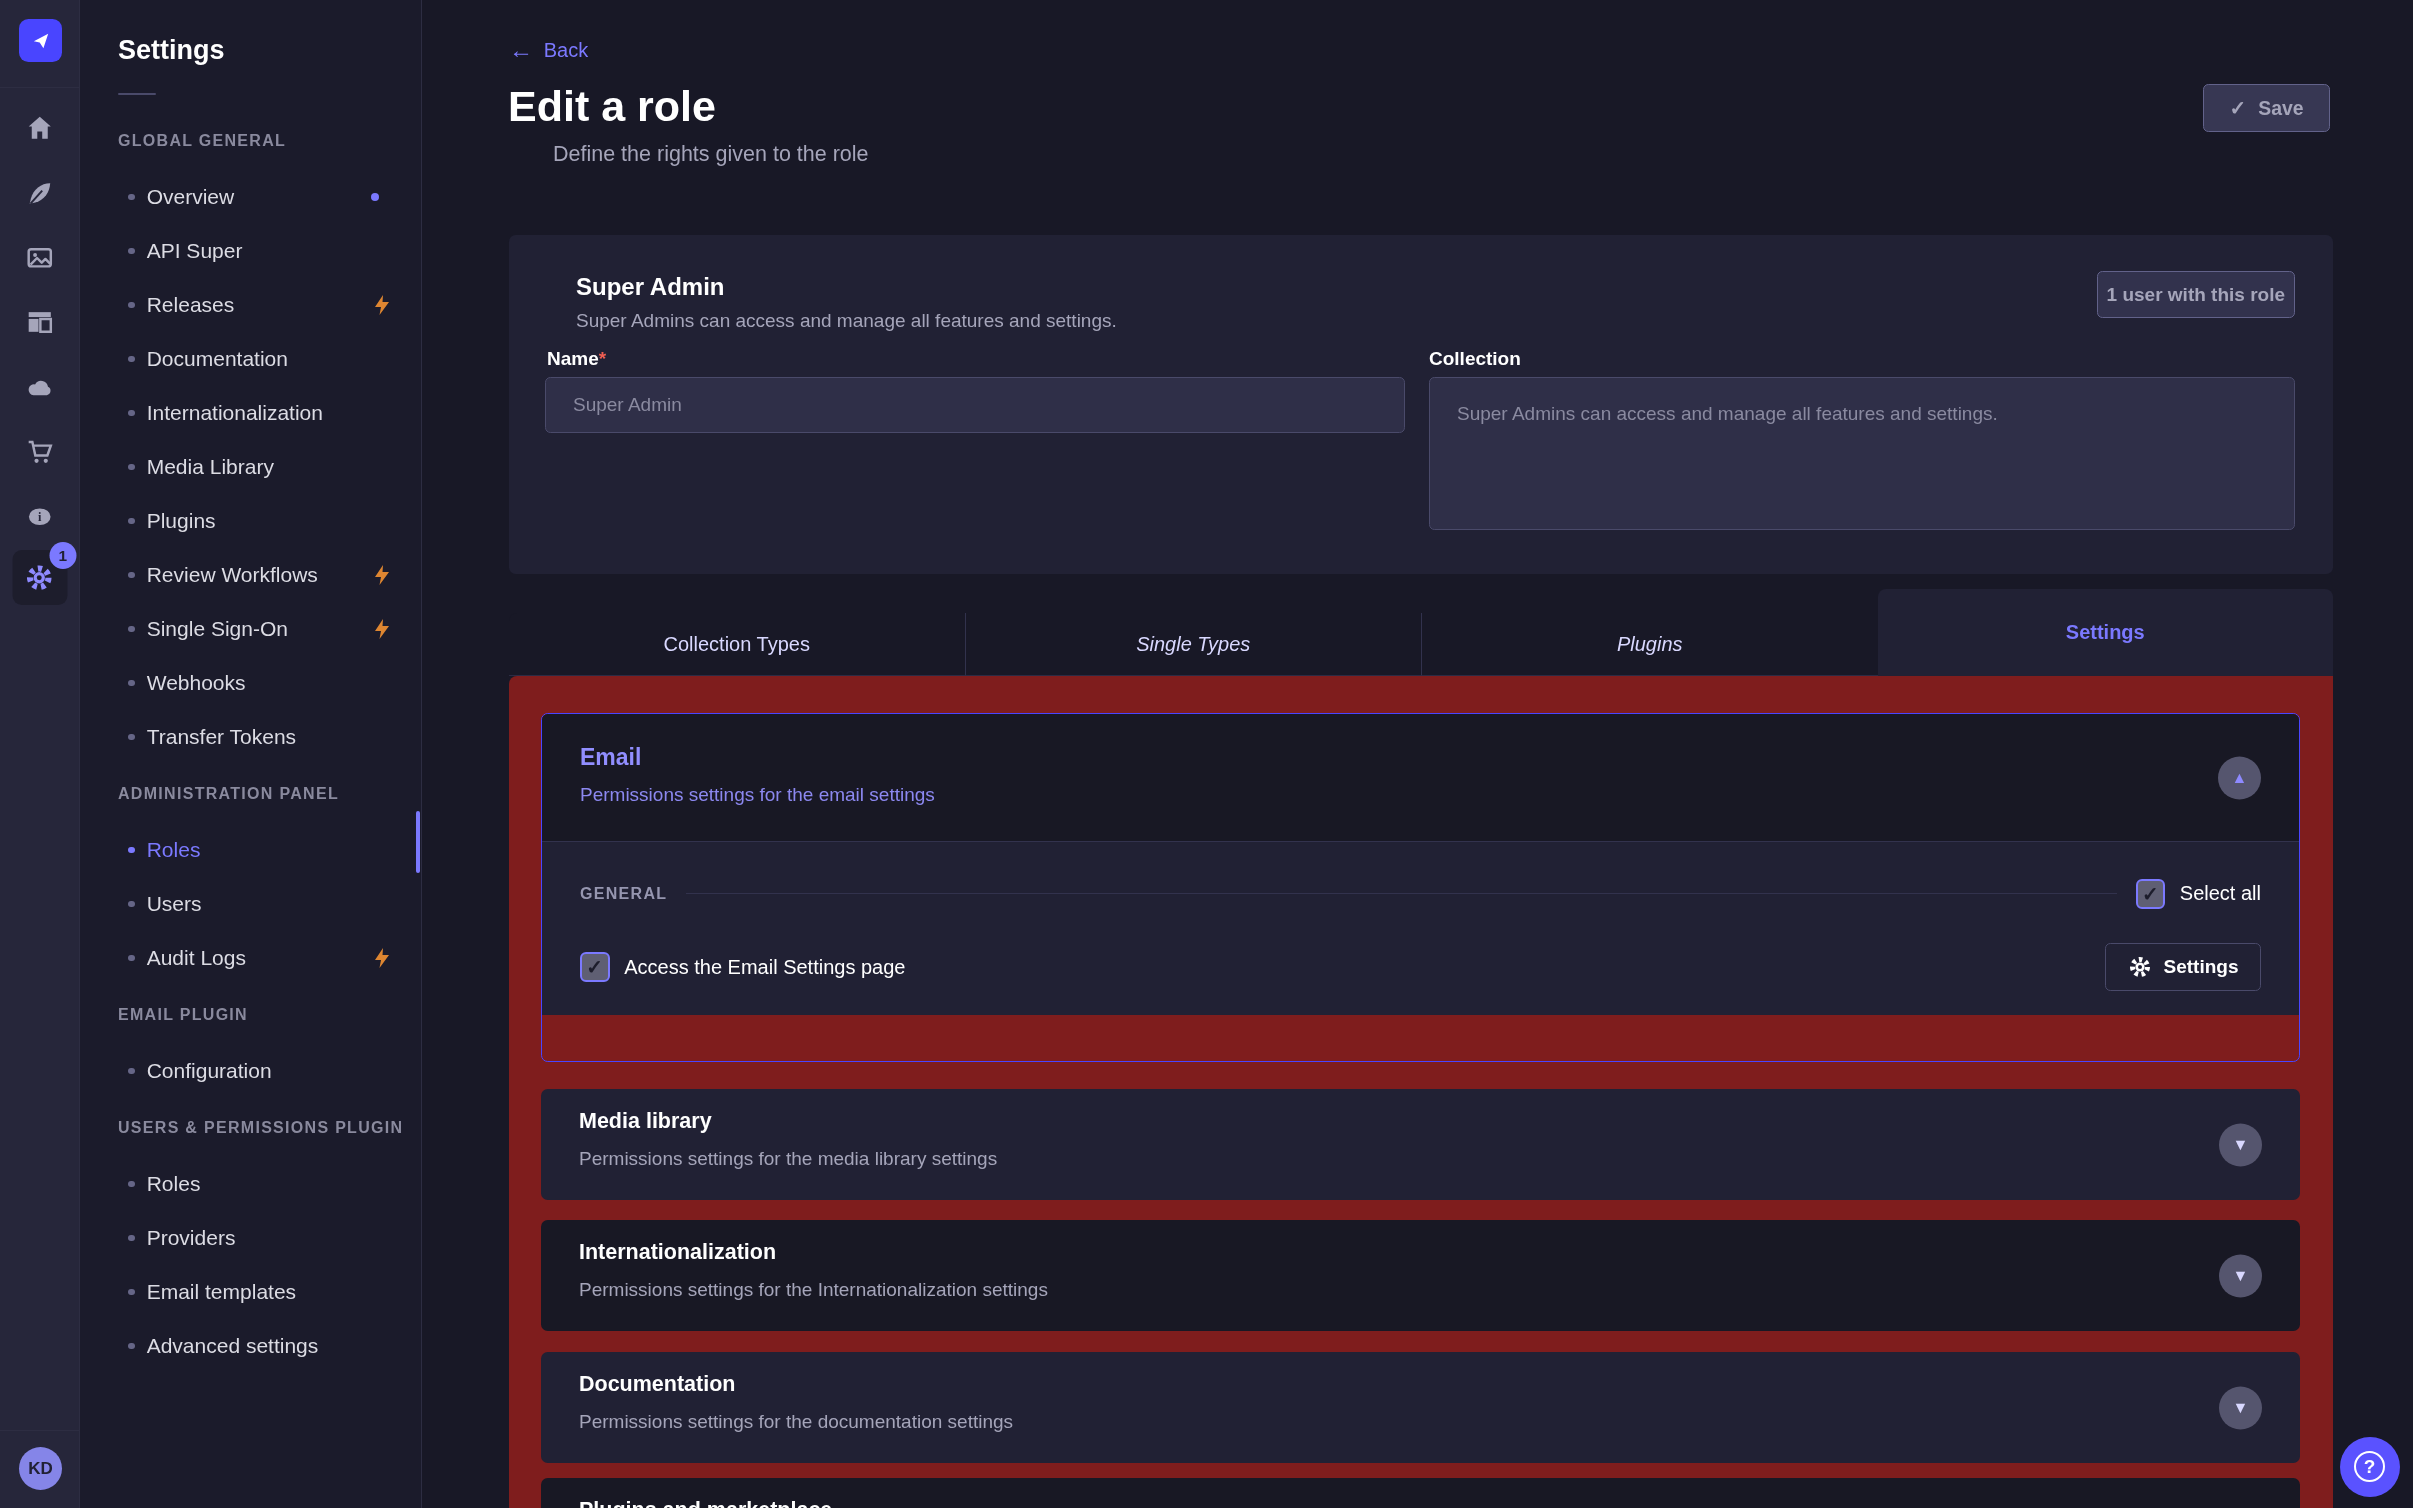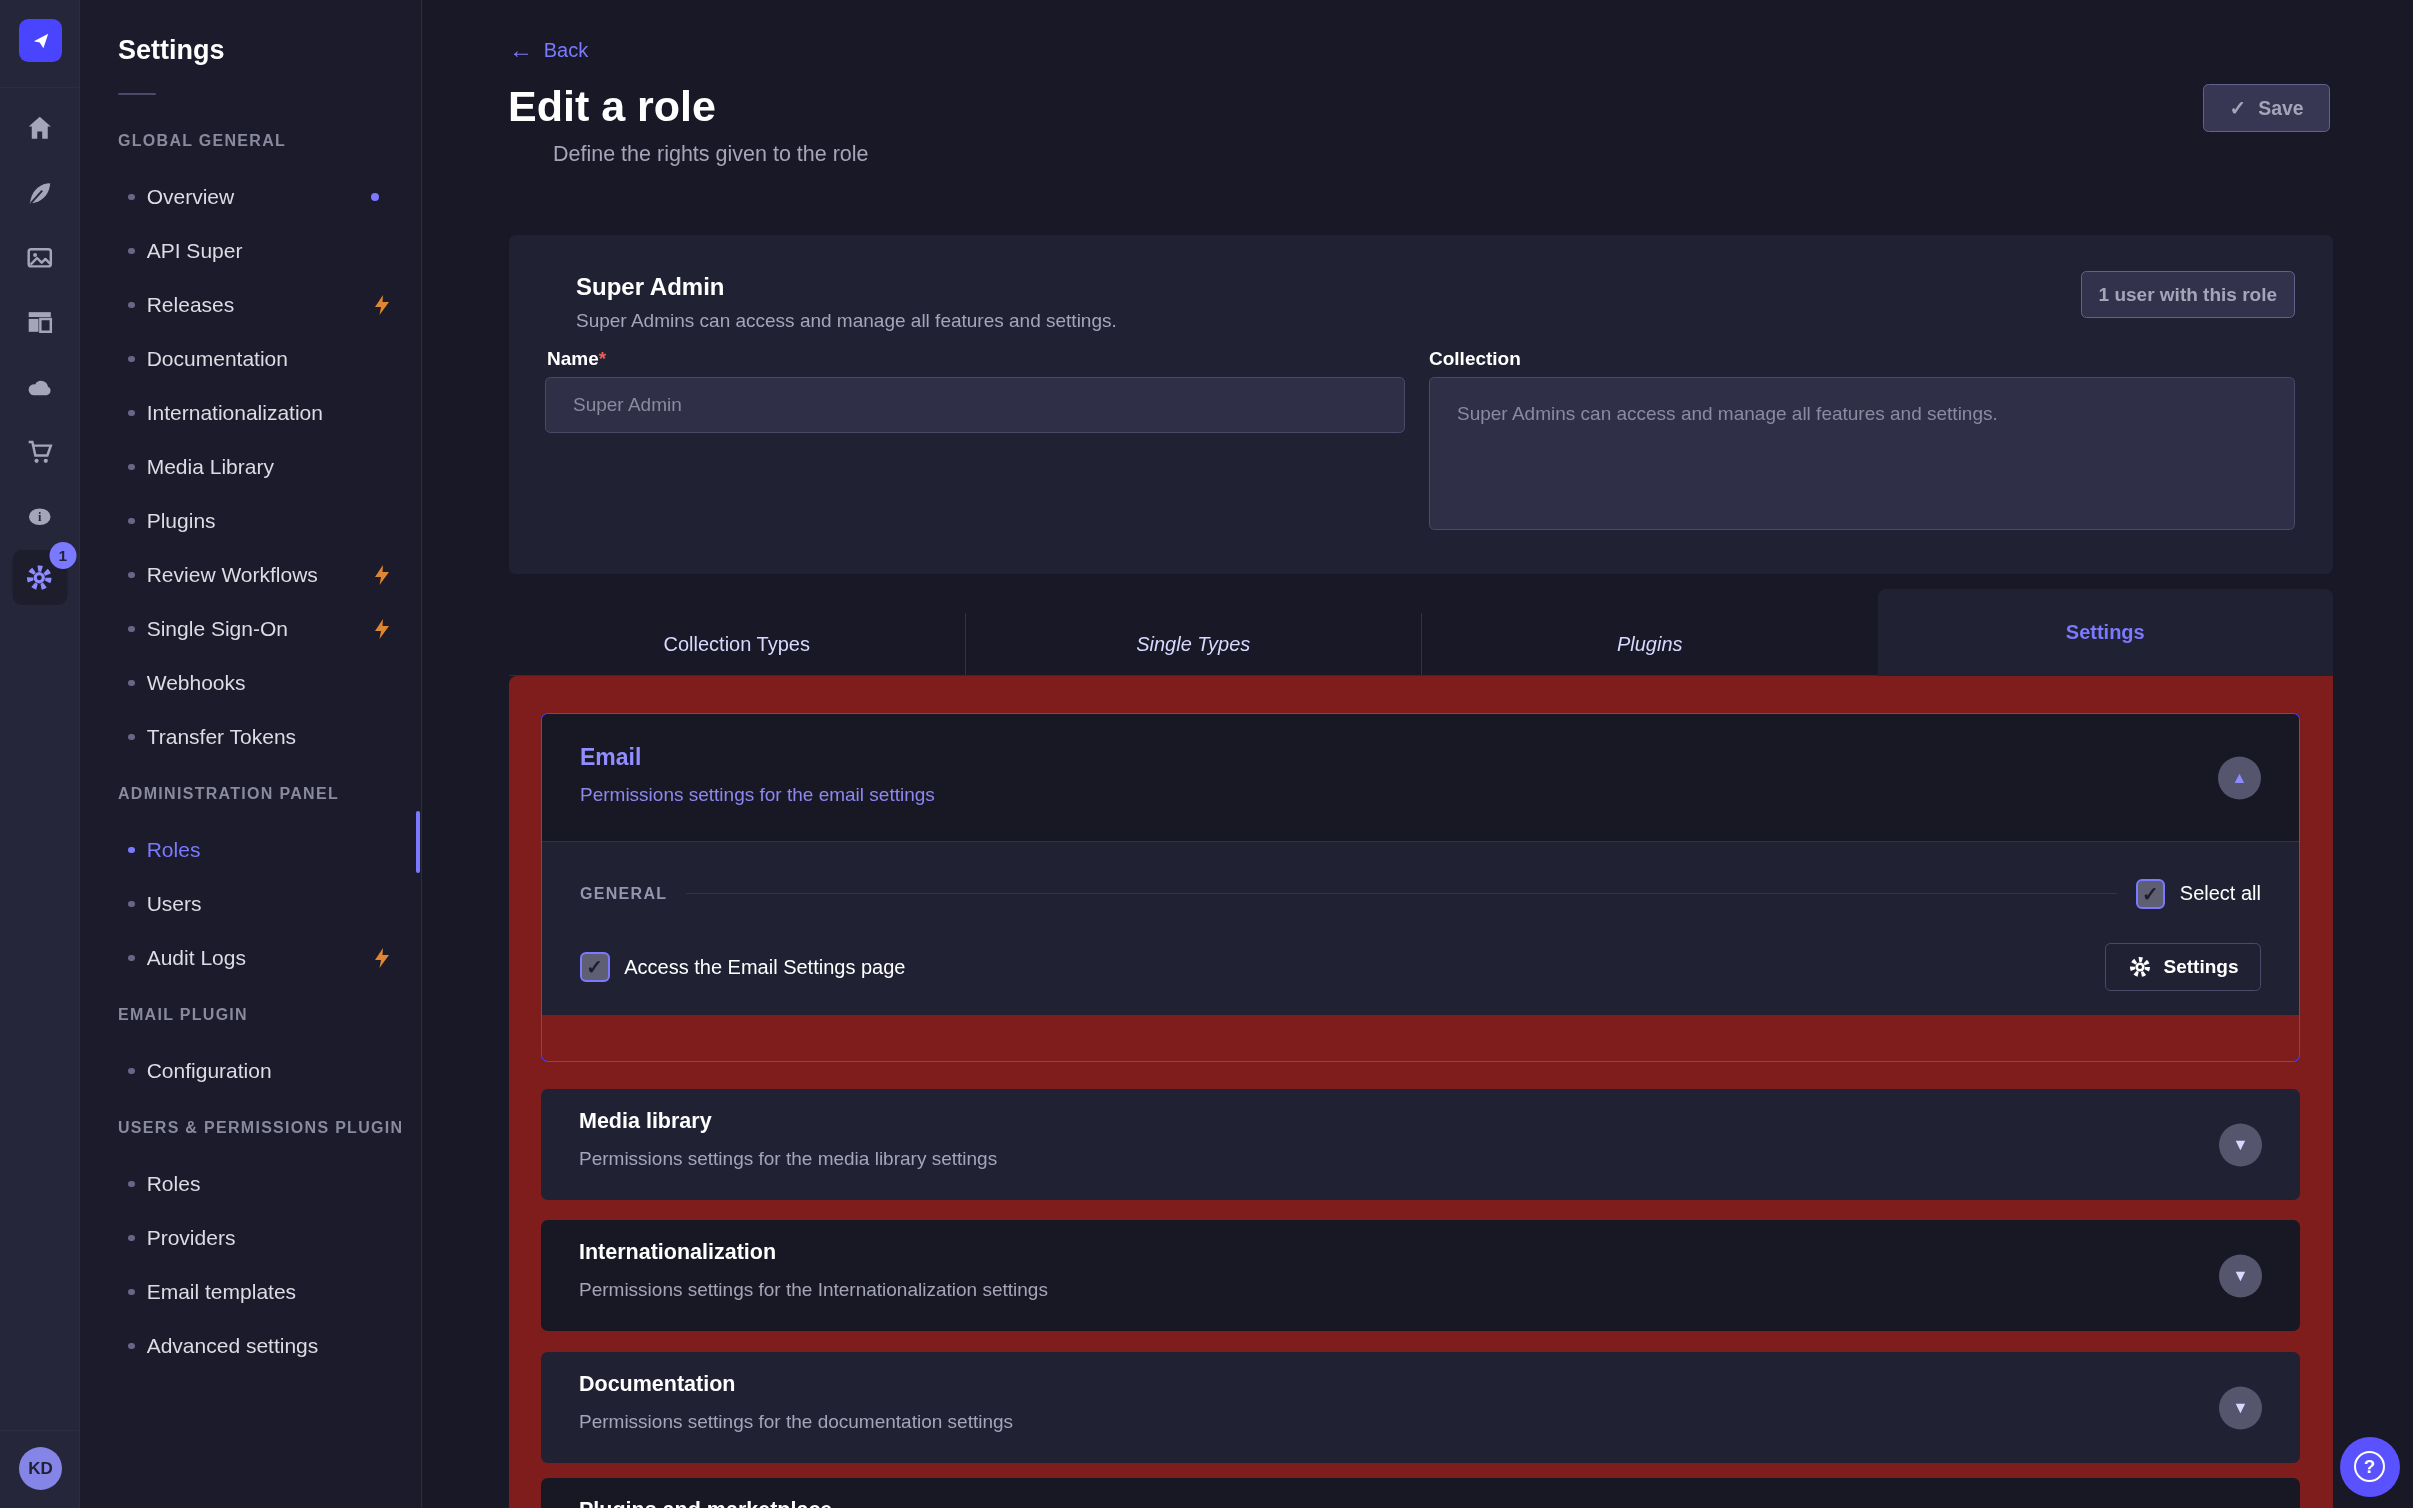--- a/index.html
+++ b/index.html
@@ -37,21 +37,21 @@
   .back-arrow { font-size:24px; line-height:1; }
   .page-title { position:absolute; left:85px; top:82px; font-size:43px; font-weight:700; color:#ffffff; }
   .page-subtitle { position:absolute; left:86px; top:142px; font-size:21.5px; color:#a5a5ba;margin-left:44px; }
   .save-btn { position:absolute; right:83px; top:84px; height:48px; padding:0 25.5px; background:#373753; border:0.7px solid #62628a; border-radius:5.4px; display:flex; align-items:center; gap:12px; color:#a5a5ba; font-size:19.4px; font-weight:600; cursor:pointer; }
   .save-check { font-size:20px; }
 
   
   .card { position:absolute; left:86px; top:235px; width:1824px; height:339px; background:#212134; border-radius:6.7px; }
   .card-title { position:absolute; left:67px; top:38px; font-size:24px; font-weight:700; color:#ffffff; }
   .card-sub { position:absolute; left:67px; top:75px; font-size:19px; color:#a5a5ba; }
-  .users-btn { position:absolute; right:38px; top:36px; height:47px; padding:0 17px; background:#32324d; border:0.7px solid #62628a; border-radius:5.4px; display:flex; align-items:center; color:#a5a5ba; font-size:19px; font-weight:600; cursor:pointer; }
+  .users-btn { position:absolute; right:38px; top:36px; height:47px; padding:0 9px; background:#32324d; border:0.7px solid #62628a; border-radius:5.4px; display:flex; align-items:center; color:#a5a5ba; font-size:19px; font-weight:600; cursor:pointer; }
   .field-label { position:absolute; font-size:19px; font-weight:700; color:#ffffff; }
   .req { color:#ee5e52; }
   .name-input { position:absolute; left:36px; top:142px; width:860px; height:56px; background:#2f2f48; border:0.7px solid #4a4a6a; border-radius:5.4px; color:#8a8aa0; font-size:19px; padding:0 27px; font-family:"Liberation Sans",sans-serif; }
   .desc-area { position:absolute; left:920px; top:142px; width:866px; height:153px; background:#2f2f48; border:0.7px solid #4a4a6a; border-radius:5.4px; color:#8a8aa0; font-size:19px; padding:21.5px 27px; resize:none; font-family:"Liberation Sans",sans-serif; line-height:1.45; }
 
   
   .tabs { position:absolute; left:86px; top:589px; width:1824px; height:87px; display:flex; }
   .tab { flex:1; display:flex; align-items:center; justify-content:center; font-size:20px; cursor:pointer; }
   .tab.inactive { margin-top:24px; background:#181826; color:#d9d8ff; border-bottom:0.7px solid #2b2b44; }
   .tab.inactive.first { border-top-left-radius:8px; }

